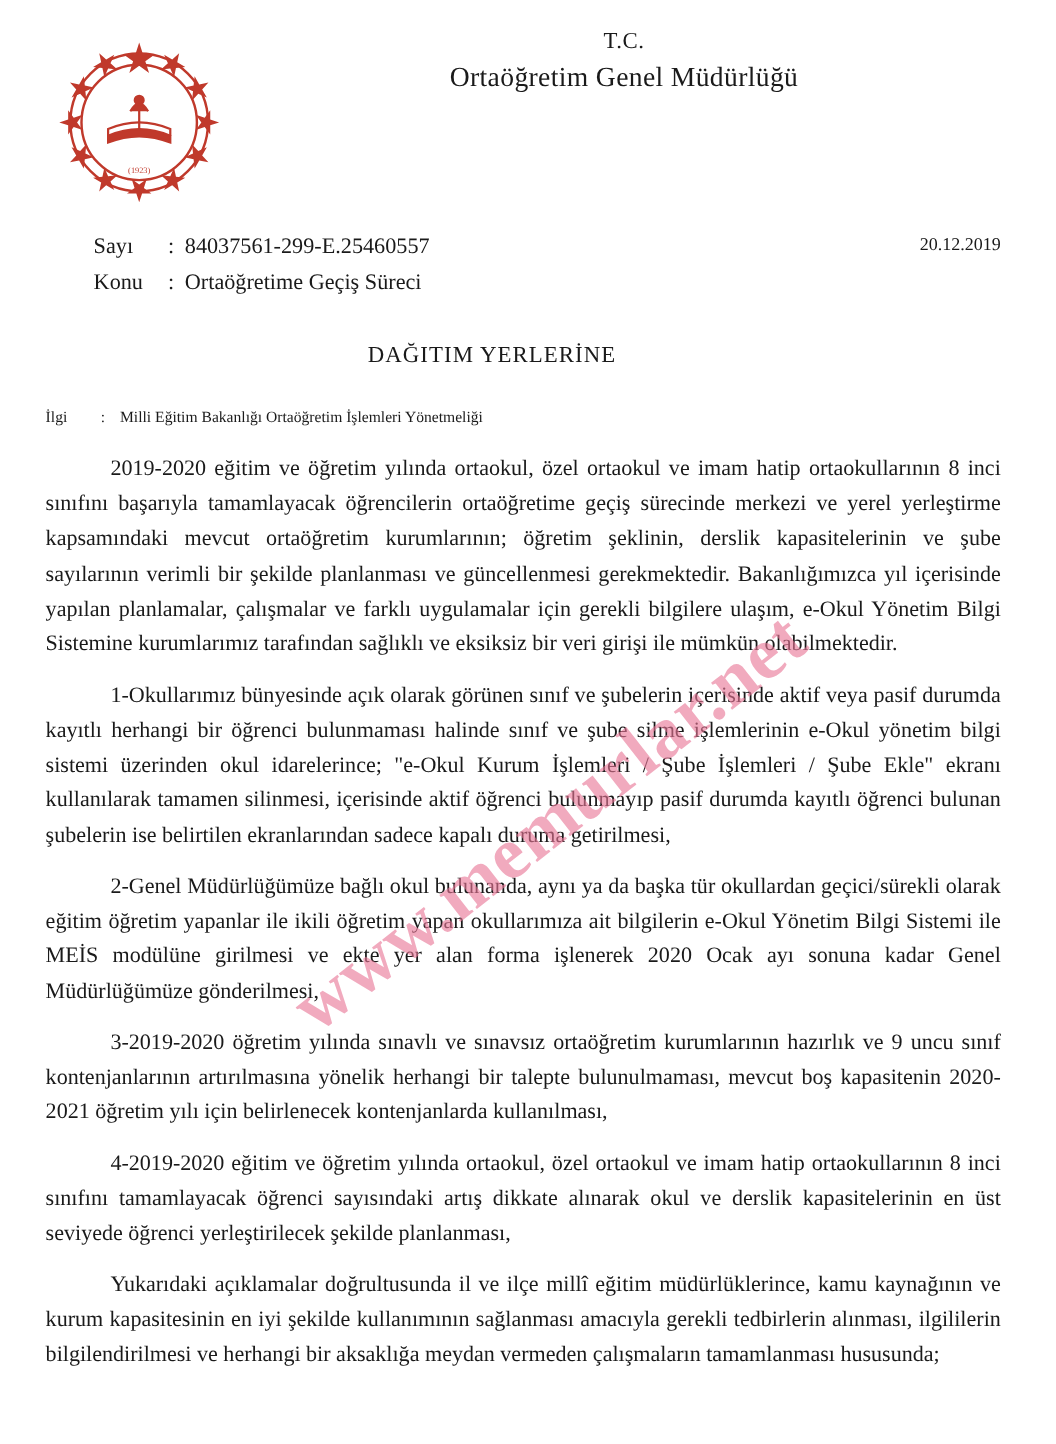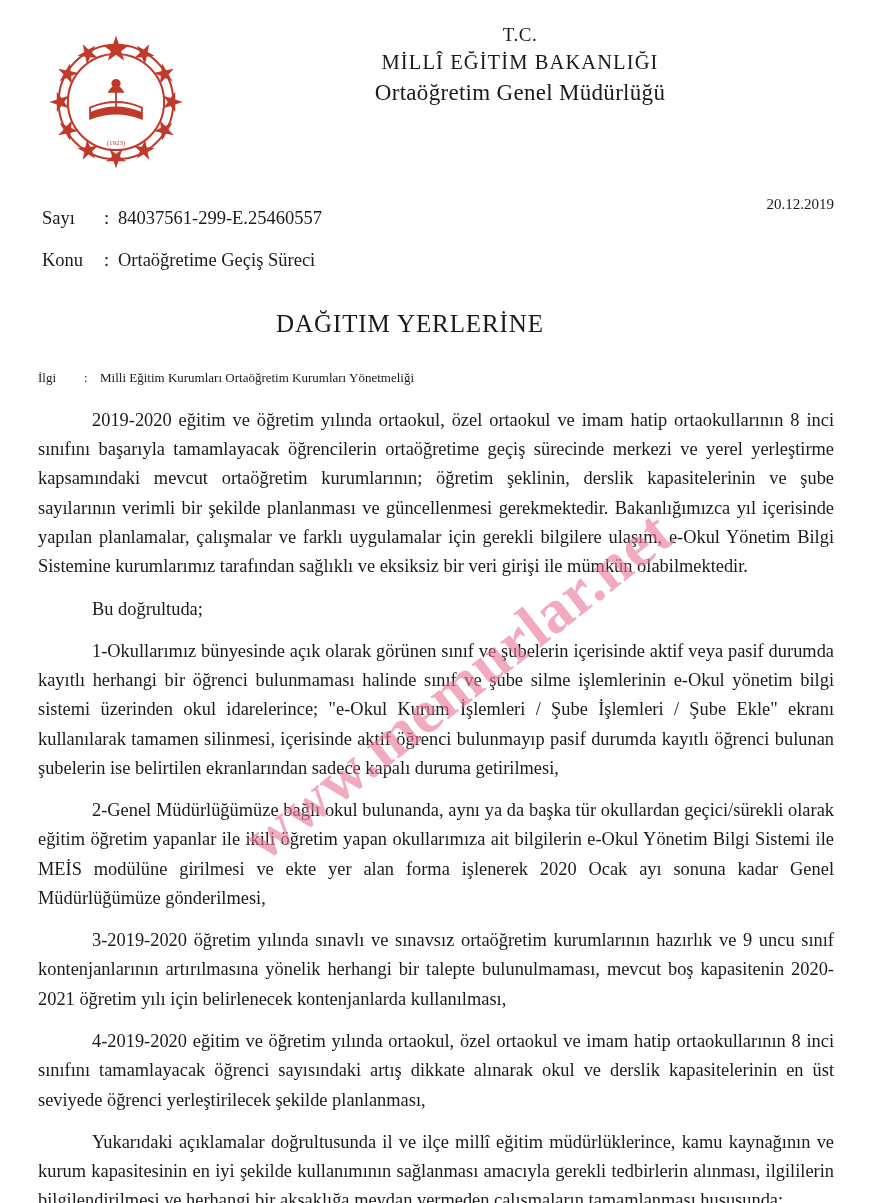--- a/index.html
+++ b/index.html
@@ -67,44 +67,44 @@
     font-size: 18.5px;
     line-height: 1.62;
   }
   .meta-row {
     display: flex;
     align-items: baseline;
   }
   .meta-label {
     width: 62px;
     flex: 0 0 62px;
+    margin-left: 36px;
   }
   .meta-colon {
     width: 14px;
     flex: 0 0 14px;
   }
   .meta-value {
     flex: 1 1 auto;
-    margin-top: 12px;
   }
   .meta-date {
     position: absolute;
     right: 46px;
     top: 0;
     font-size: 15px;
   }
   .meta-cont {
     padding-left: 76px;
   }
 
   
   .recipient {
     margin-top: 34px;
     text-align: center;
-    font-size: 25px;
+    font-size: 19px;
     letter-spacing: 0.9px;
     padding-right: 60px;
   }
 
   
   .ref {
     margin-top: 32px;
     padding: 0 46px 0 38px;
     font-size: 13px;
     display: flex;
@@ -214,21 +214,20 @@
           <circle cx="80" cy="60" r="4" fill="#c0392b"></circle>
         </g>
         <g fill="#c0392b" font-family="Liberation Serif, serif" font-size="7.5">
           <text x="80" y="126" text-anchor="middle">(1923)</text>
         </g>
       </svg>
     </div>
 
     <div class="header-titles">
       <div class="title-tc">T.C.</div>
-      <div class="title-main">MİLLÎ EĞİTİM BAKANLIĞI</div>
       <div class="title-sub">Ortaöğretim Genel Müdürlüğü</div>
     </div>
   </div>
 
   <div class="meta">
     <div class="meta-date">20.12.2019</div>
     <div class="meta-row">
       <span class="meta-label">Sayı</span>
       <span class="meta-colon">:</span>
       <span class="meta-value">84037561-299-E.25460557</span>
@@ -238,26 +237,25 @@
       <span class="meta-colon">:</span>
       <span class="meta-value">Ortaöğretime Geçiş Süreci</span>
     </div>
   </div>
 
   <div class="recipient">DAĞITIM YERLERİNE</div>
 
   <div class="ref">
     <span class="ref-label">İlgi</span>
     <span class="ref-colon">:</span>
-    <span>Milli Eğitim Kurumları Ortaöğretim Kurumları Yönetmeliği</span>
+    <span>Milli Eğitim Bakanlığı Ortaöğretim İşlemleri Yönetmeliği</span>
   </div>
 
   <div class="body-text">
     <p>2019-2020 eğitim ve öğretim yılında ortaokul, özel ortaokul ve imam hatip ortaokullarının 8 inci sınıfını başarıyla tamamlayacak öğrencilerin ortaöğretime geçiş sürecinde merkezi ve yerel yerleştirme kapsamındaki mevcut ortaöğretim kurumlarının; öğretim şeklinin, derslik kapasitelerinin ve şube sayılarının verimli bir şekilde planlanması ve güncellenmesi gerekmektedir. Bakanlığımızca yıl içerisinde yapılan planlamalar, çalışmalar ve farklı uygulamalar için gerekli bilgilere ulaşım, e-Okul Yönetim Bilgi Sistemine kurumlarımız tarafından sağlıklı ve eksiksiz bir veri girişi ile mümkün olabilmektedir.</p>
-    <p>Bu doğrultuda;</p>
     <p>1-Okullarımız bünyesinde açık olarak görünen sınıf ve şubelerin içerisinde aktif veya pasif durumda kayıtlı herhangi bir öğrenci bulunmaması halinde sınıf ve şube silme işlemlerinin e-Okul yönetim bilgi sistemi üzerinden okul idarelerince; "e-Okul Kurum İşlemleri / Şube İşlemleri / Şube Ekle" ekranı kullanılarak tamamen silinmesi, içerisinde aktif öğrenci bulunmayıp pasif durumda kayıtlı öğrenci bulunan şubelerin ise belirtilen ekranlarından sadece kapalı duruma getirilmesi,</p>
     <p>2-Genel Müdürlüğümüze bağlı okul bulunanda, aynı ya da başka tür okullardan geçici/sürekli olarak eğitim öğretim yapanlar ile ikili öğretim yapan okullarımıza ait bilgilerin e-Okul Yönetim Bilgi Sistemi ile MEİS modülüne girilmesi ve ekte yer alan forma işlenerek 2020 Ocak ayı sonuna kadar Genel Müdürlüğümüze gönderilmesi,</p>
     <p>3-2019-2020 öğretim yılında sınavlı ve sınavsız ortaöğretim kurumlarının hazırlık ve 9 uncu sınıf kontenjanlarının artırılmasına yönelik herhangi bir talepte bulunulmaması, mevcut boş kapasitenin 2020-2021 öğretim yılı için belirlenecek kontenjanlarda kullanılması,</p>
     <p>4-2019-2020 eğitim ve öğretim yılında ortaokul, özel ortaokul ve imam hatip ortaokullarının 8 inci sınıfını tamamlayacak öğrenci sayısındaki artış dikkate alınarak okul ve derslik kapasitelerinin en üst seviyede öğrenci yerleştirilecek şekilde planlanması,</p>
     <p>Yukarıdaki açıklamalar doğrultusunda il ve ilçe millî eğitim müdürlüklerince, kamu kaynağının ve kurum kapasitesinin en iyi şekilde kullanımının sağlanması amacıyla gerekli tedbirlerin alınması, ilgililerin bilgilendirilmesi ve herhangi bir aksaklığa meydan vermeden çalışmaların tamamlanması hususunda;</p>
 
   </div>
 
   <div class="watermark">
     <span>www.memurlar.net</span>

